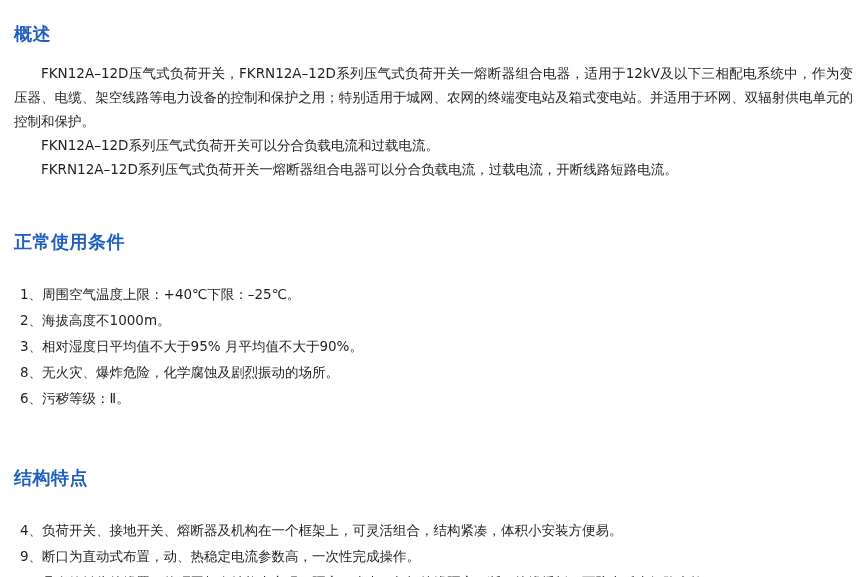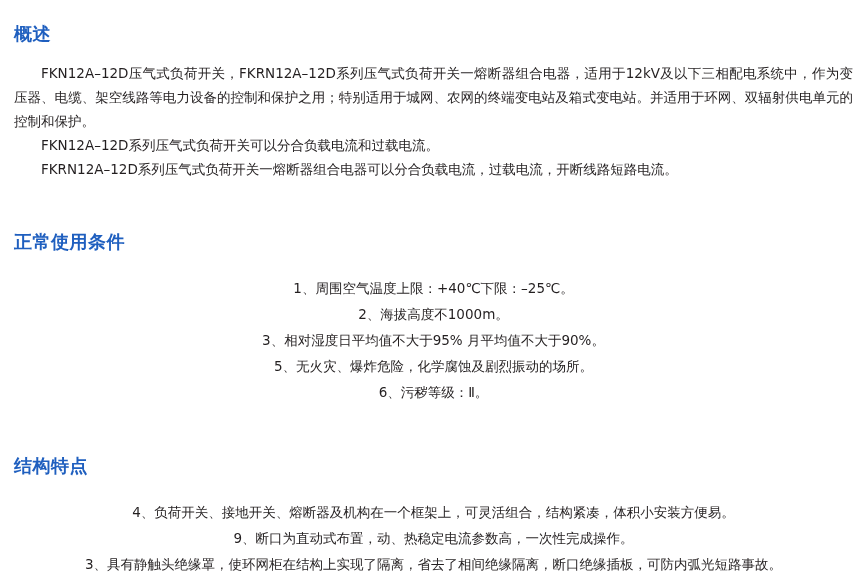--- a/index.html
+++ b/index.html
@@ -37,24 +37,23 @@
     text-align: justify;
     margin: 0;
   }
   .indent {
     text-indent: 2em;
   }
   .block-overview {
     margin-top: 4px;
   }
   .list {
-    margin: 0;
+    margin: 6px;
     padding: 0;
     list-style: none;
-    text-align: center;
   }
   .list li {
     font-size: 13.5px;
     line-height: 26px;
     color: #231f20;
   }
   .gap-lg {
     height: 34px;
   }
   .gap-sm {
@@ -77,21 +76,21 @@
   <div class="gap-lg"></div>
 
   <h2 class="section-heading">正常使用条件</h2>
 
   <div class="gap-sm"></div>
 
   <ul class="list">
     <li>1、周围空气温度上限：+40℃下限：–25℃。</li>
     <li>2、海拔高度不1000m。</li>
     <li>3、相对湿度日平均值不大于95%  月平均值不大于90%。</li>
-    <li>5、无火灾、爆炸危险，化学腐蚀及剧烈振动的场所。</li>
+    <li>8、无火灾、爆炸危险，化学腐蚀及剧烈振动的场所。</li>
     <li>6、污秽等级：Ⅱ。</li>
   </ul>
 
   <div class="gap-lg"></div>
 
   <h2 class="section-heading">结构特点</h2>
 
   <div class="gap-sm"></div>
 
   <ul class="list">

